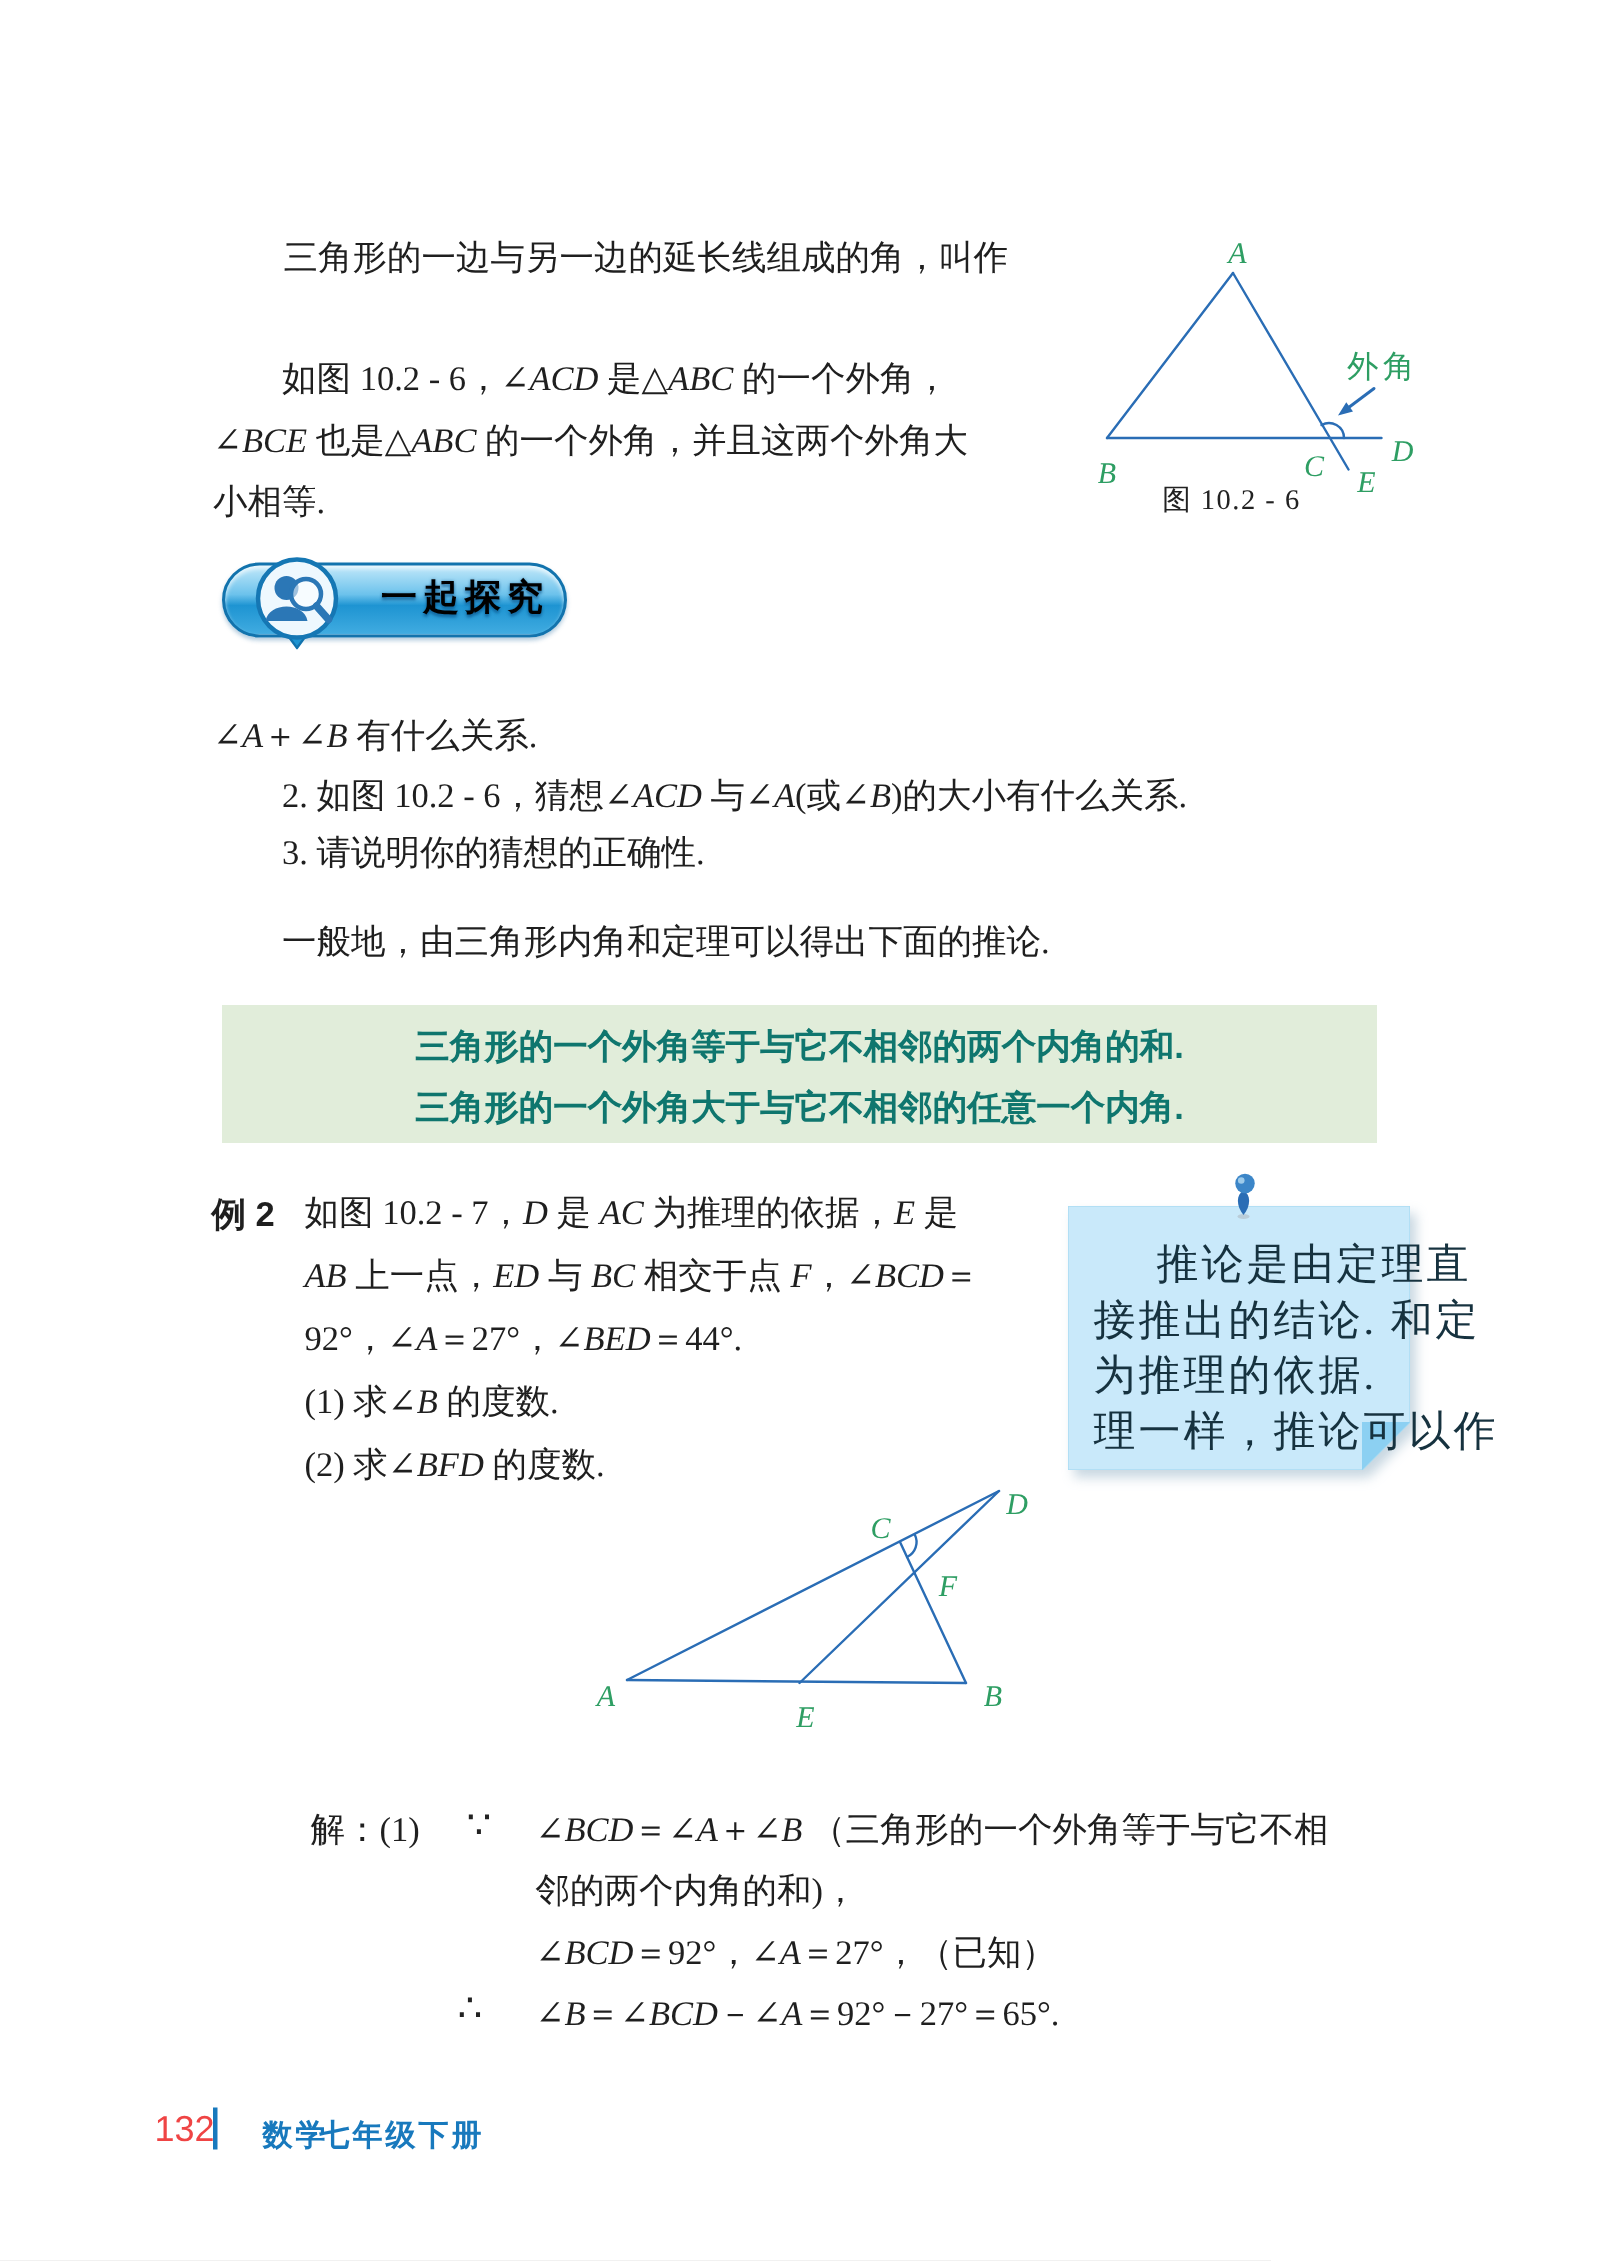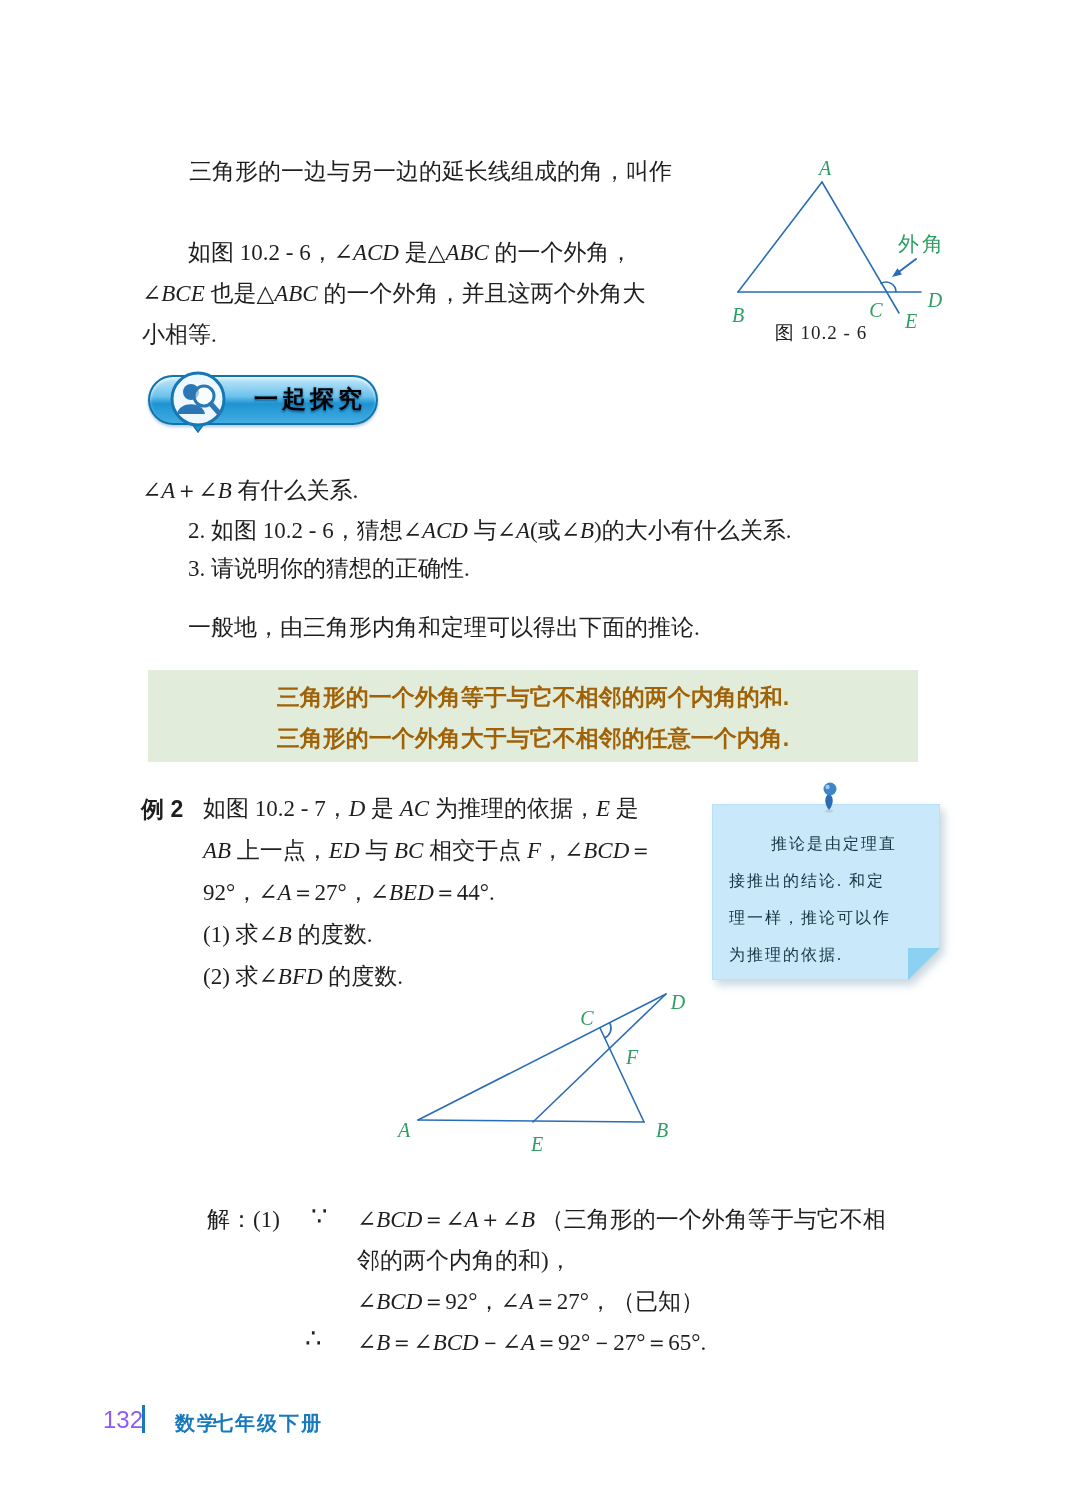--- a/index.html
+++ b/index.html
@@ -6,48 +6,48 @@
   .page{position:relative;width:1065px;height:1507px;background:#ffffff;overflow:hidden;
         font-family:"Liberation Serif","DejaVu Serif",serif;color:#1f1f1f;margin:0 auto;}
   .t{position:absolute;font-size:23px;line-height:28px;white-space:nowrap;}
   .sans{font-family:"Liberation Sans","DejaVu Sans",sans-serif;}
   .mi{font-style:italic;font-family:"Liberation Serif","DejaVu Serif",serif;}
   .term{color:#1879bd;font-family:"Liberation Sans","DejaVu Sans",sans-serif;font-weight:700;}
   .bold{font-weight:700;}
   
   .cor-box{position:absolute;left:148px;top:670px;width:770px;height:92px;background:#e1edda;}
   .cor-line{margin:0;text-align:center;font-size:23px;line-height:41px;font-weight:700;
-            font-family:"Liberation Sans","DejaVu Sans",sans-serif;color:#a16207;}
+            font-family:"Liberation Sans","DejaVu Sans",sans-serif;color:#0f766e;}
   .cor-box .cor-line:first-child{margin-top:7px;}
   
   .badge{position:absolute;left:148px;top:369px;width:230px;height:64px;}
   .badge-pill{position:absolute;left:0;top:6px;width:226px;height:46px;border-radius:25px;
               background:linear-gradient(180deg,#c3e9fa 0%,#6cc2ec 42%,#1e94d2 58%,#41ace1 100%);
               border:2px solid #1273ad;box-shadow:inset 0 2px 3px rgba(255,255,255,.7),0 2px 3px rgba(40,110,160,.35);}
   .badge-label{position:absolute;left:102px;top:6px;width:120px;height:46px;line-height:47px;text-align:center;
                color:#000000;font-size:24px;font-weight:700;letter-spacing:4px;
                font-family:"Liberation Sans","DejaVu Sans",sans-serif;
                text-shadow:0 2px 2px rgba(9,84,140,.65),0 0 2px rgba(9,84,140,.5);}
   .badge-icon{position:absolute;left:18px;top:0;}
   
   .note-shadow{position:absolute;left:712px;top:804px;filter:drop-shadow(4px 5px 4px rgba(110,150,175,.38));}
   .note-text{position:absolute;left:729px;top:825px;width:202px;}
-  .note-line{font-size:16px;line-height:37px;letter-spacing:2px;color:#16323f;white-space:nowrap;
+  .note-line{font-size:28px;line-height:37px;letter-spacing:2px;color:#16323f;white-space:nowrap;
              font-family:"Liberation Serif","DejaVu Serif",serif;}
   .note-indent{padding-left:42px;}
   .pin{position:absolute;left:814px;top:780px;z-index:3;}
   
   .fig-caption{position:absolute;text-align:center;font-size:19px;color:#222222;letter-spacing:1px;}
   .vlabel{font-style:italic;font-family:"Liberation Serif","DejaVu Serif",serif;font-size:20px;fill:#2e9e63;}
   .flabel{font-family:"Liberation Serif","DejaVu Serif",serif;font-size:21px;fill:#2e9e63;letter-spacing:3px;}
   .fig-line{stroke:#2a6db5;stroke-width:1.6;fill:none;stroke-linecap:round;}
   
   .logic{font-size:26px;color:#222;}
   
-  .footer-num{position:absolute;left:103px;top:1406px;font-size:24px;color:#8b5cf6;
+  .footer-num{position:absolute;left:103px;top:1406px;font-size:24px;color:#ef4444;
               font-family:"Liberation Sans","DejaVu Sans",sans-serif;}
   .footer-bar{position:absolute;left:142px;top:1405px;width:3px;height:28px;background:#1879bd;}
   .footer-txt{position:absolute;top:1410px;font-size:20px;font-weight:700;color:#1879bd;
               font-family:"Liberation Sans","DejaVu Sans",sans-serif;letter-spacing:2px;}
 </style>
 </head>
 <body>
 
 <div class="page">
 
@@ -108,22 +108,22 @@
   </svg>
   <svg class="pin" width="30" height="40" viewBox="0 0 30 40">
     <ellipse cx="15" cy="31" rx="4" ry="1.6" fill="#b9cdd9"></ellipse>
     <path d="M15,14 C10,16 10,24 15,30 C20,24 20,16 15,14 Z" fill="#2a6db5"></path>
     <circle cx="16" cy="9" r="6.5" fill="#3c86c8"></circle>
     <circle cx="13.5" cy="7" r="2.2" fill="#9ecbea"></circle>
   </svg>
   <div class="note-text">
     <div class="note-line note-indent">推论是由定理直</div>
     <div class="note-line">接推出的结论. 和定</div>
+    <div class="note-line">为推理的依据.</div>
     <div class="note-line">理一样，推论可以作</div>
-    <div class="note-line">为推理的依据.</div>
   </div>
 
   <svg style="position:absolute;left:390px;top:985px;" width="320" height="170" viewBox="0 0 320 170">
     <line class="fig-line" x1="28" y1="135" x2="254" y2="137"></line>
     <line class="fig-line" x1="28" y1="135" x2="276" y2="9"></line>
     <line class="fig-line" x1="254" y1="137" x2="210" y2="43"></line>
     <line class="fig-line" x1="143" y1="137" x2="276" y2="9"></line>
     <path class="fig-line" d="M219.8,38 A11,11 0 0 1 214.7,53"></path>
     <text class="vlabel" x="14" y="152" text-anchor="middle">A</text>
     <text class="vlabel" x="272" y="152" text-anchor="middle">B</text>

